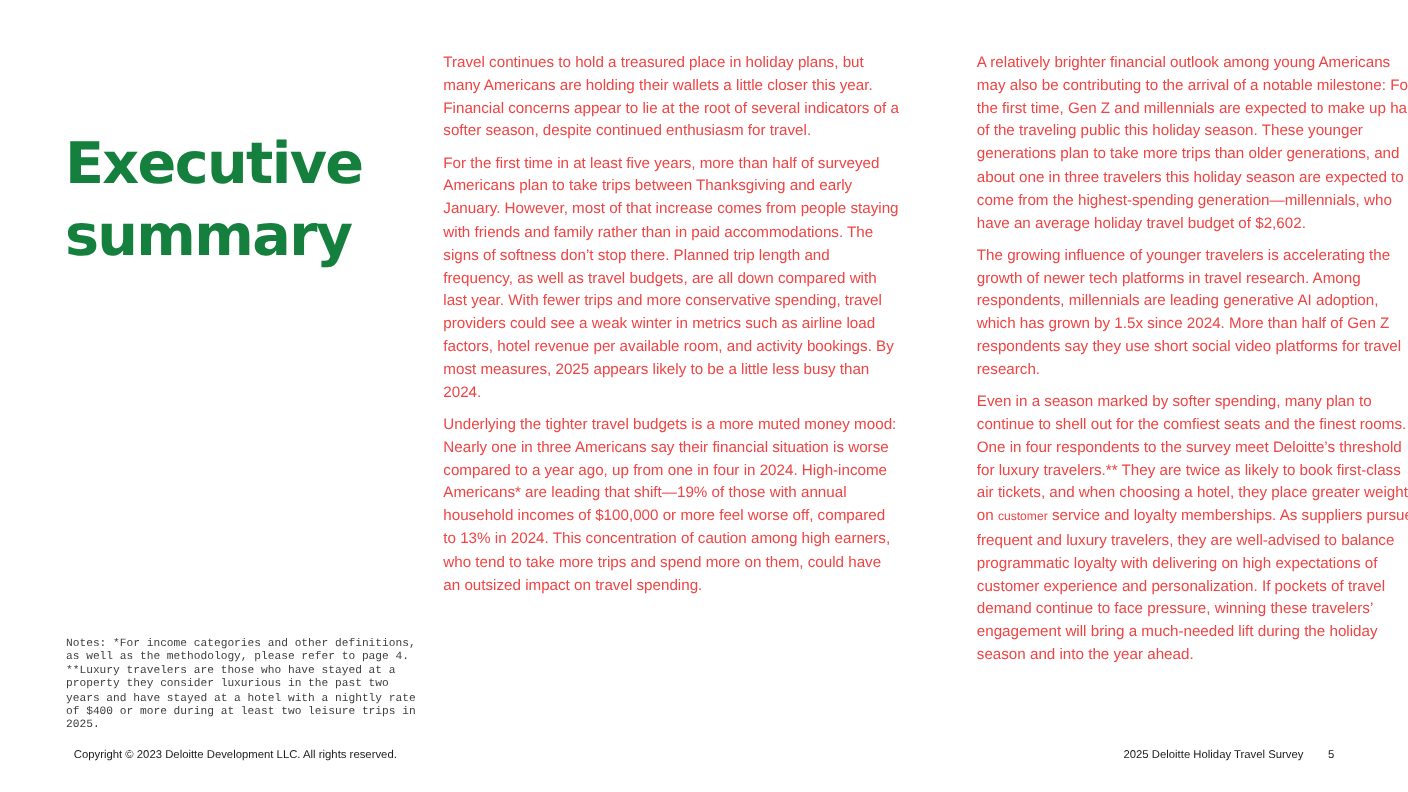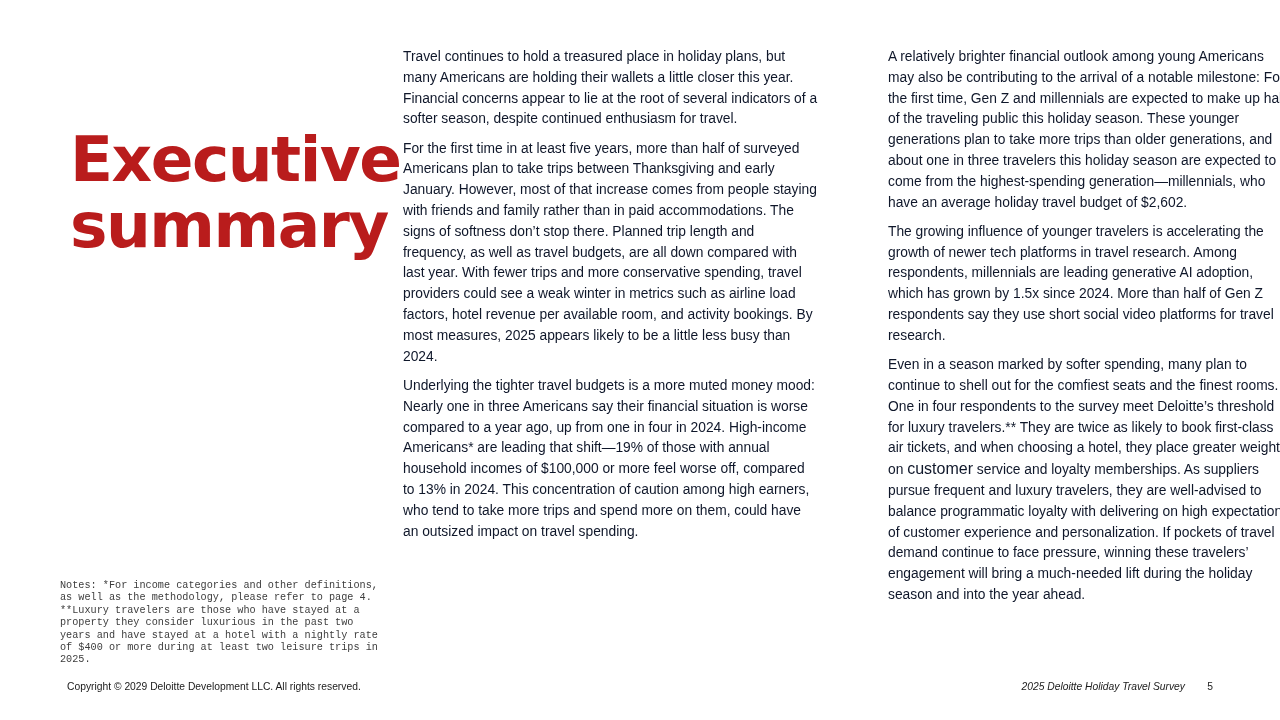--- a/index.html
+++ b/index.html
@@ -9,39 +9,39 @@
     height: 720px;
     background: #ffffff;
     font-family: "Liberation Sans", sans-serif;
     overflow: hidden;
   }
   .title {
     position: absolute;
     left: 59px;
     top: 116px;
     width: 390px;
-    margin: 11px;
+    margin: 0;
     font-family: "DejaVu Sans", "Liberation Sans", sans-serif;
     font-weight: bold;
-    font-size: 63px;
+    font-size: 52px;
     line-height: 66px;
     letter-spacing: -1.5px;
-    color: #b91c1c;
+    color: #15803d;
   }
   .body-col {
     position: absolute;
     top: 47px;
     font-size: 13.8px;
     line-height: 20.8px;
-    color: #0f172a;
+    color: #ef4444;
   }
   .col-middle { left: 403px; width: 416px; }
   .col-right  { left: 888px; width: 404px; }
   .body-col p { margin: 0 0 8.5px 0; }
-  .small-inline { font-size: 16px; text-align: center; }
+  .small-inline { font-size: 11px; text-align: center; }
   .notes {
     position: absolute;
     left: 60px;
     top: 580px;
     width: 326px;
     font-size: 10.2px;
     line-height: 12.4px;
     color: #3d3d3d;
     font-family: Liberation Mono, monospace;
   }
@@ -51,21 +51,20 @@
     top: 681px;
     font-size: 10.3px;
     color: #1a1a1a;
   }
   .footer-doctitle {
     position: absolute;
     right: 95px;
     top: 681px;
     font-size: 10.3px;
     color: #1a1a1a;
-    font-style: italic;
   }
   .footer-pagenum {
     position: absolute;
     right: 67px;
     top: 681px;
     font-size: 10.3px;
     color: #1a1a1a;
   }
 </style>
 </head>
@@ -82,19 +81,19 @@
   </div>
 
   <div class="body-col col-right">
     <p>A relatively brighter financial outlook among young Americans may also be contributing to the arrival of a notable milestone: For the first time, Gen Z and millennials are expected to make up half of the traveling public this holiday season. These younger generations plan to take more trips than older generations, and about one in three travelers this holiday season are expected to come from the highest-spending generation—millennials, who have an average holiday travel budget of $2,602.</p>
     <p>The growing influence of younger travelers is accelerating the growth of newer tech platforms in travel research. Among respondents, millennials are leading generative AI adoption, which has grown by 1.5x since 2024. More than half of Gen Z respondents say they use short social video platforms for travel research.</p>
     <p><span>Even in a season marked by softer spending, many plan to continue to shell out for the comfiest seats and the finest rooms. One in four respondents to the survey meet Deloitte’s threshold for luxury travelers.** They are twice as likely to book first-class air tickets, and when choosing a hotel, they place greater weight on </span><span class="small-inline">customer</span><span> service and loyalty memberships. As suppliers pursue frequent and luxury travelers, they are well-advised to balance programmatic loyalty with delivering on high expectations of customer experience and personalization. If pockets of travel demand continue to face pressure, winning these travelers’ engagement will bring a much-needed lift during the holiday season and into the year ahead.</span></p>
   </div>
 
   <div class="notes">Notes: *For income categories and other definitions, as well as the methodology, please refer to page 4. **Luxury travelers are those who have stayed at a property they consider luxurious in the past two years and have stayed at a hotel with a nightly rate of $400 or more during at least two leisure trips in 2025.</div>
 
-  <div class="footer-copyright">Copyright © 2029 Deloitte Development LLC. All rights reserved.</div>
+  <div class="footer-copyright">Copyright © 2023 Deloitte Development LLC. All rights reserved.</div>
 
   <div class="footer-doctitle">2025 Deloitte Holiday Travel Survey</div>
 
   <div class="footer-pagenum">5</div>
 
 </div>
 
 </body></html>

